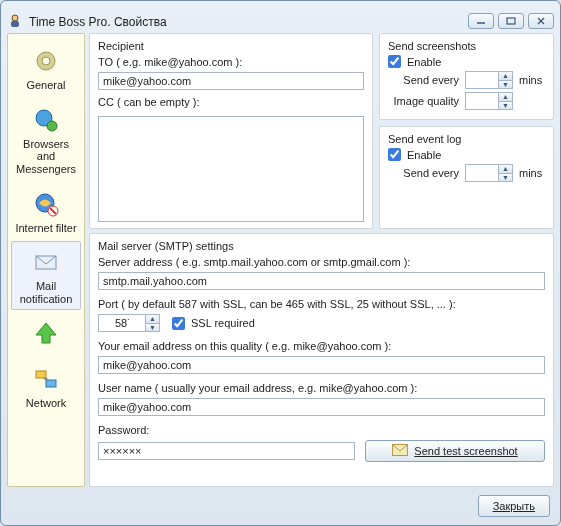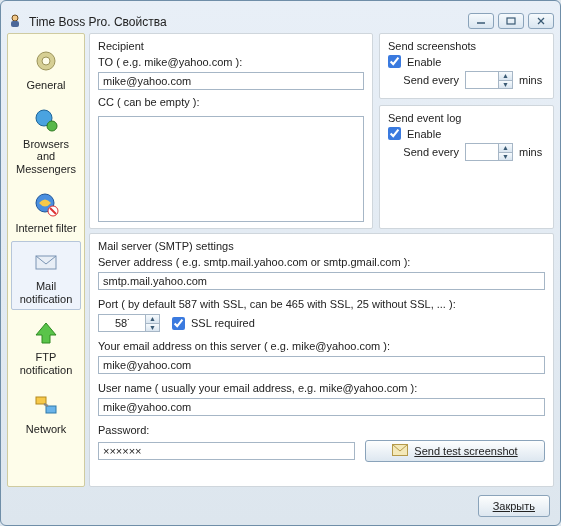--- a/index.html
+++ b/index.html
@@ -122,21 +122,20 @@
             </svg>
           </div>
         <span>Mail notification</span>
       </div>
       <div class="side-item">
         <div class="icn">
             <svg width="28" height="28" viewBox="0 0 28 28">
               <polygon points="14,4 24,16 18,16 18,24 10,24 10,16 4,16" fill="#5ac44a" stroke="#2e8a22"></polygon>
             </svg>
           </div>
-        <span>FTP notification</span>
       </div>
       <div class="side-item">
         <div class="icn">
             <svg width="28" height="28" viewBox="0 0 28 28">
               <rect x="4" y="6" width="10" height="7" fill="#f7c94a" stroke="#b38a1f"></rect>
               <rect x="14" y="15" width="10" height="7" fill="#6ab4ea" stroke="#2f7aaa"></rect>
               <line x1="12" y1="13" x2="16" y2="15" stroke="#888" stroke-width="2"></line>
             </svg>
           </div>
         <span>Network</span>
@@ -163,20 +162,31 @@
             <div class="row right">
               <span>Send every</span>
               <span class="spin">
                   <input value="10" style="">
                   <span class="spinbtns">
                     <div>▲</div>
                     <div>▼</div>
                   </span>
                 </span>
               <span style="width:26px">mins</span>
+            </div>
+            <div class="row right">
+              <span>Image quality</span>
+              <span class="spin">
+                  <input value="40" style="">
+                  <span class="spinbtns">
+                    <div>▲</div>
+                    <div>▼</div>
+                  </span>
+                </span>
+              <span style="width:26px"></span>
             </div>
           </div>
 
           <div class="panel box" style="flex:1">
             <div>Send event log</div>
             <div class="row">
               <input type="checkbox" class="chk" checked="" style="">
               <span>Enable</span>
             </div>
             <div class="row right">
@@ -207,21 +217,21 @@
                 <div>▲</div>
                 <div>▼</div>
               </span>
             </span>
           <label class="row" style="margin:0">
               <input type="checkbox" class="chk" checked="" style=""> 
               <span>SSL required</span>
             </label>
         </div>
 
-        <div class="lbl2">Your email address on this server ( e.g. mike@yahoo.com ):</div>
+        <div class="lbl2">Your email address on this quality ( e.g. mike@yahoo.com ):</div>
         <input class="txt" value="mike@yahoo.com" style="">
 
         <div class="lbl2">User name  ( usually your email address, e.g. mike@yahoo.com ):</div>
         <input class="txt" value="mike@yahoo.com" style="">
 
         <div class="lbl2">Password:</div>
         <div style="display:flex;gap:10px;align-items:center">
           <input class="txt" style="flex: 1 1 0%;" value="××××××">
           <div class="btn wide">
             <span><svg width="16" height="12" viewBox="0 0 16 12">

